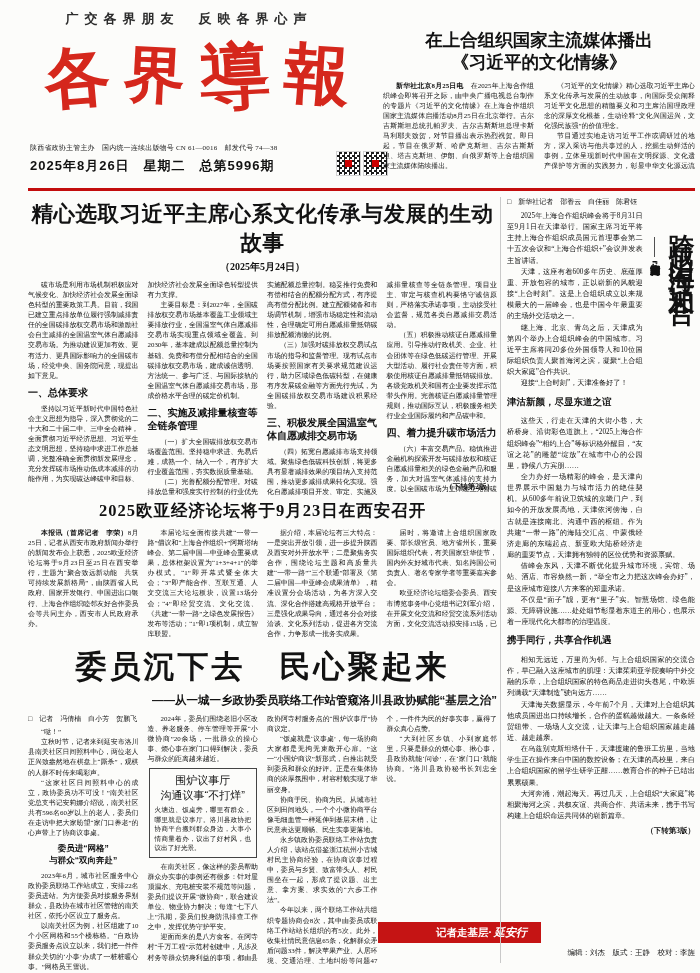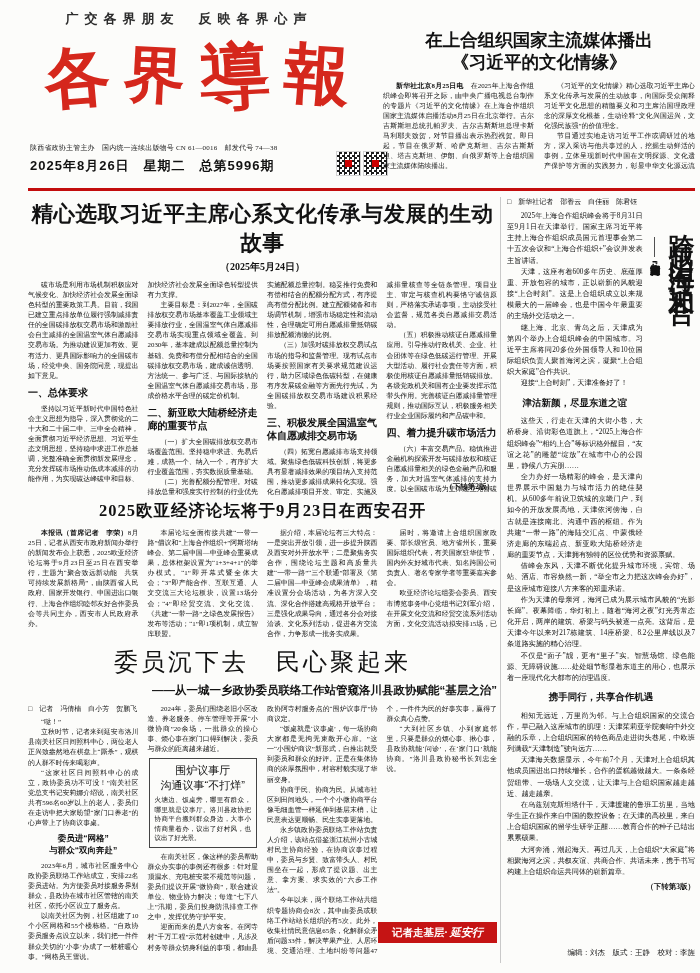--- a/index.html
+++ b/index.html
@@ -56,45 +56,45 @@
   .cont{position:absolute;right:3px;top:284px;font-size:7.5px;font-weight:800;}
 
   
   .forum{position:absolute;top:500px;left:28px;width:469px;}
   .forum h1{text-align:center;font-size:16.5px;font-weight:900;margin:0;letter-spacing:1px;}
   .forum .bd{margin-top:6px;height:114px;overflow:hidden;column-count:4;column-gap:9px;column-fill:auto;}
 
   
   .grass{position:absolute;top:646px;left:28px;width:469px;height:322px;}
   .grass h1{text-align:center;font-family:"Liberation Sans","DejaVu Sans",sans-serif;
-            font-size:24px;font-weight:400;margin:0;letter-spacing:3px;}
+            font-size:31px;font-weight:700;margin:0;letter-spacing:3px;}
   .grass h2{text-align:right;font-family:"Liberation Sans","DejaVu Sans",sans-serif;
             font-size:11.5px;font-weight:800;margin:5px 0 0;}
   .grass .bd{margin-top:6px;height:262px;overflow:hidden;column-count:4;column-gap:9px;column-fill:auto;}
   .byline{font-size:7px;color:#222;text-indent:0 !important;margin-bottom:3px !important;}
   .sidebox{border:1px solid #444;padding:4px 5px;margin:4px 1px;break-inside:avoid;}
   .sidebox .t{display:block;text-align:center;font-family:"Liberation Sans","DejaVu Sans",sans-serif;
               font-weight:400;font-size:11px;line-height:1.35;}
   .sidebox .x{display:block;font-size:6.6px;line-height:1.45;text-align:justify;margin-top:2px;}
   .banner{position:absolute;left:350px;top:276px;width:119px;height:21px;background:#c51414;
-          color:#fff;display:flex;align-items:center;justify-content:center;}
+          color:#fff;display:flex;align-items:center;justify-content:center;padding-left:44px;}
   .banner .bm{font-family:"Liberation Sans","DejaVu Sans",sans-serif;font-weight:800;font-size:10.5px;}
   .banner .bs{font-style:italic;font-weight:700;font-size:11px;margin-left:2px;}
 
   
   .vdiv{position:absolute;left:500px;top:197px;width:1px;height:766px;background:#c9c9c9;}
   .sidebar{position:absolute;left:507px;top:197px;width:188px;height:742px;overflow:hidden;}
   .sb-byline{font-size:7px;margin:0 0 4px;}
   .vblock{float:right;writing-mode:vertical-rl;height:332px;margin-left:7px;}
   .vtitle{font-size:26px;font-weight:900;letter-spacing:11px;line-height:1.05;padding-top:2px;}
   .vsub{font-size:10px;font-weight:700;padding-top:26px;margin-right:7px;line-height:1.1;}
   .bd2{font-size:7.2px;line-height:1.55;text-align:justify;}
   .bd2 p{margin:0;text-indent:1.9em;}
-  .bd2 h4{font-family:Liberation Sans, sans-serif;font-size:9.5px;font-weight:800;
-          text-align:center;margin:6px 0;text-indent:0;}
+  .bd2 h4{font-family:Liberation Mono, monospace;font-size:9.5px;font-weight:800;
+          text-align:left;margin:6px 0;text-indent:0;}
   .sb-cont{text-align:right;font-weight:800;font-size:7.5px;margin-top:3px;}
   .credits{position:absolute;left:507px;top:948px;width:188px;text-align:right;font-size:7.5px;color:#222;}
 </style>
 </head>
 <body>
 
 <div class="page">
 
   <div class="slogan">广交各界朋友　反映各界心声</div>
   <div class="mast-title">
@@ -126,21 +126,21 @@
   <div class="redrule"></div>
 
   <div class="carbon">
     <h1>精心选取习近平主席心系文化传承与发展的生动故事</h1>
     <div class="dateline">（2025年5月24日）</div>
     <div class="bd">
       <p>碳市场是利用市场机制积极应对气候变化、加快经济社会发展全面绿色转型的重要政策工具。目前，我国已建立重点排放单位履行强制减排责任的全国碳排放权交易市场和激励社会自主减排的全国温室气体自愿减排交易市场。为推动建设更加有效、更有活力、更具国际影响力的全国碳市场，经党中央、国务院同意，现提出如下意见。</p>
       <h4>一、总体要求</h4>
       <p>坚持以习近平新时代中国特色社会主义思想为指导，深入贯彻党的二十大和二十届二中、三中全会精神，全面贯彻习近平经济思想、习近平生态文明思想，坚持稳中求进工作总基调，完整准确全面贯彻新发展理念，充分发挥碳市场推动低成本减排的功能作用，为实现碳达峰碳中和目标、加快经济社会发展全面绿色转型提供有力支撑。</p>
       <p>主要目标是：到2027年，全国碳排放权交易市场基本覆盖工业领域主要排放行业，全国温室气体自愿减排交易市场实现重点领域全覆盖。到2030年，基本建成以配额总量控制为基础、免费和有偿分配相结合的全国碳排放权交易市场，建成诚信透明、方法统一、参与广泛、与国际接轨的全国温室气体自愿减排交易市场，形成价格水平合理的碳定价机制。</p>
-      <h4>二、新亚欧大陆桥经济走廊的重要节点</h4>
+      <h4>二、实施及减排量核查等全链条管理</h4>
       <p>（一）扩大全国碳排放权交易市场覆盖范围。坚持稳中求进、先易后难，成熟一个、纳入一个，有序扩大行业覆盖范围，夯实数据质量基础。</p>
       <p>（二）完善配额分配管理。对碳排放总量和强度实行控制的行业优先实施配额总量控制。稳妥推行免费和有偿相结合的配额分配方式，有序提高有偿分配比例。建立配额储备和市场调节机制，增强市场稳定性和流动性，合理确定可用自愿减排量抵销碳排放配额清缴的比例。</p>
       <p>（三）加强对碳排放权交易试点市场的指导和监督管理。现有试点市场要按照国家有关要求规范建设运行，助力区域绿色低碳转型，在健康有序发展碳金融等方面先行先试，为全国碳排放权交易市场建设积累经验。</p>
       <h4>三、积极发展全国温室气体自愿减排交易市场</h4>
       <p>（四）拓宽自愿减排市场支持领域。聚焦绿色低碳科技创新，将更多具有显著减排效果的项目纳入支持范围，推动更多减排成果转化实现。强化自愿减排项目开发、审定、实施及减排量核查等全链条管理。项目业主、审定与核查机构要恪守诚信原则，严格落实承诺事项，主动接受社会监督，规范各类自愿减排交易活动。</p>
       <p>（五）积极推动核证自愿减排量应用。引导推动行政机关、企业、社会团体等在绿色低碳运行管理、开展大型活动、履行社会责任等方面，积极使用核证自愿减排量抵销碳排放。各级党政机关和国有企业要发挥示范带头作用。完善核证自愿减排量管理规则，推动国际互认，积极服务相关行业企业国际履约和产品碳中和。</p>
       <h4>四、着力提升碳市场活力</h4>
       <p>（六）丰富交易产品。稳慎推进金融机构探索开发与碳排放权和核证自愿减排量相关的绿色金融产品和服务，加大对温室气体减排的支持力度。以全国碳市场为主体建立完善碳定价机制，充分发挥全国碳市场的价格发现功能，为绿色低碳发展提供有效的价格信号。</p>
     </div>
     <div class="cont">（下转第2版）</div>
@@ -201,21 +201,20 @@
     </div>
     <div class="bd2">
       <p>2025年上海合作组织峰会将于8月31日至9月1日在天津举行。国家主席习近平将主持上海合作组织成员国元首理事会第二十五次会议和“上海合作组织+”会议并发表主旨讲话。</p>
       <p>天津，这座有着600多年历史、底蕴厚重、开放包容的城市，正以崭新的风貌迎接“上合时刻”。这是上合组织成立以来规模最大的一届峰会，也是中国今年最重要的主场外交活动之一。</p>
       <p>继上海、北京、青岛之后，天津成为第四个举办上合组织峰会的中国城市。习近平主席将同20多位外国领导人和10位国际组织负责人聚首海河之滨，凝聚“上合组织大家庭”合作共识。</p>
       <p>迎接“上合时刻”，天津准备好了！</p>
       <h4>津沽新颜，尽显东道之谊</h4>
       <p>这些天，行走在天津的大街小巷，大桥桥身、沿街彩色道旗上，“2025上海合作组织峰会”“相约上合”等标识格外醒目，“友谊之花”的雕塑“绽放”在城市中心的公园里，静候八方宾朋……</p>
       <p>全力办好一场精彩的峰会，是天津向世界展示中国魅力与城市活力的绝佳契机。从600多年前设卫筑城的京畿门户，到如今的开放发展高地，天津依河傍海，自古就是连接南北、沟通中西的枢纽。作为共建“一带一路”的海陆交汇点、中蒙俄经济走廊的东端起点、新亚欧大陆桥经济走廊的重要节点，天津拥有独特的区位优势和资源禀赋。</p>
       <p>借峰会东风，天津不断优化提升城市环境，宾馆、场站、酒店、市容焕然一新，“举全市之力把这次峰会办好”，是这座城市迎接八方来客的郑重承诺。</p>
-      <p>作为天津的母亲河，海河已成为展示城市风貌的“光影长廊”。夜幕降临，华灯初上，随着“海河之夜”灯光秀常态化开启，两岸的建筑、桥梁与码头被逐一点亮。这背后，是天津今年以来对217栋建筑、14座桥梁、8.2公里岸线以及7条道路实施的精心治理。</p>
       <p>不仅是“面子”靓，更有“里子”实。智慧场馆、绿色能源、无障碍设施……处处细节彰显着东道主的用心，也展示着一座现代化大都市的治理温度。</p>
       <h4>携手同行，共享合作机遇</h4>
       <p>相知无远近，万里尚为邻。与上合组织国家的交流合作，早已融入这座城市的肌理：天津茱莉亚学院奏响中外交融的乐章，上合组织国家的特色商品走进街头巷尾，中欧班列满载“天津制造”驶向远方……</p>
       <p>天津海关数据显示，今年前7个月，天津对上合组织其他成员国进出口持续增长，合作的蛋糕越做越大。一条条经贸纽带、一场场人文交流，让天津与上合组织国家越走越近、越走越亲。</p>
       <p>在乌兹别克斯坦塔什干，天津援建的鲁班工坊里，当地学生正在操作来自中国的数控设备；在天津的高校里，来自上合组织国家的留学生研学正酣……教育合作的种子已结出累累硕果。</p>
       <p>大河奔涌，潮起海天。再过几天，上合组织“大家庭”将相聚海河之滨，共叙友谊、共商合作、共话未来，携手书写构建上合组织命运共同体的崭新篇章。</p>
       <div class="sb-cont">（下转第3版）</div>
     </div>
   </div>
 

